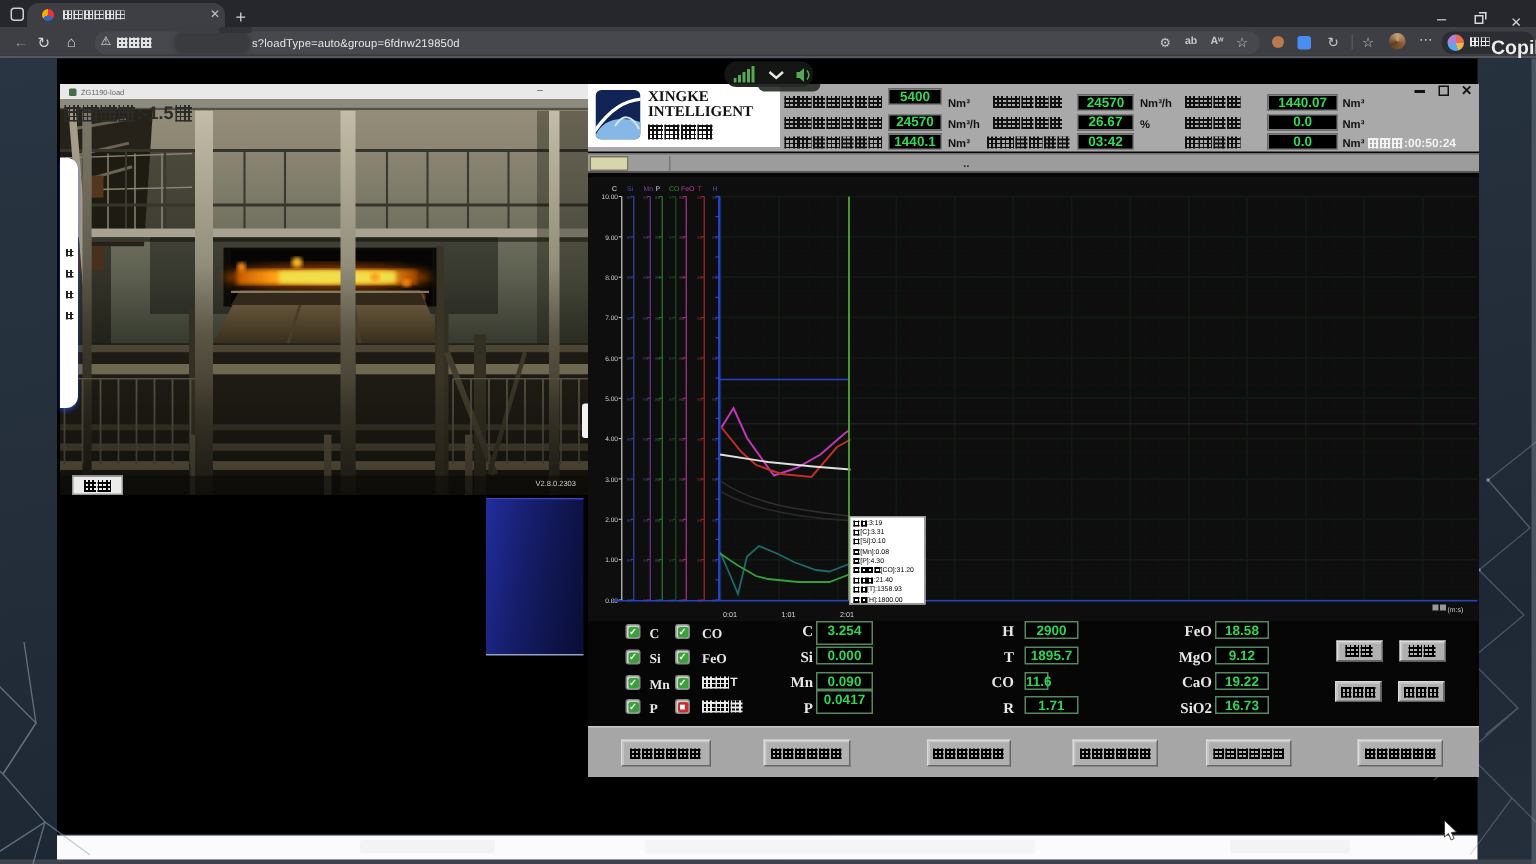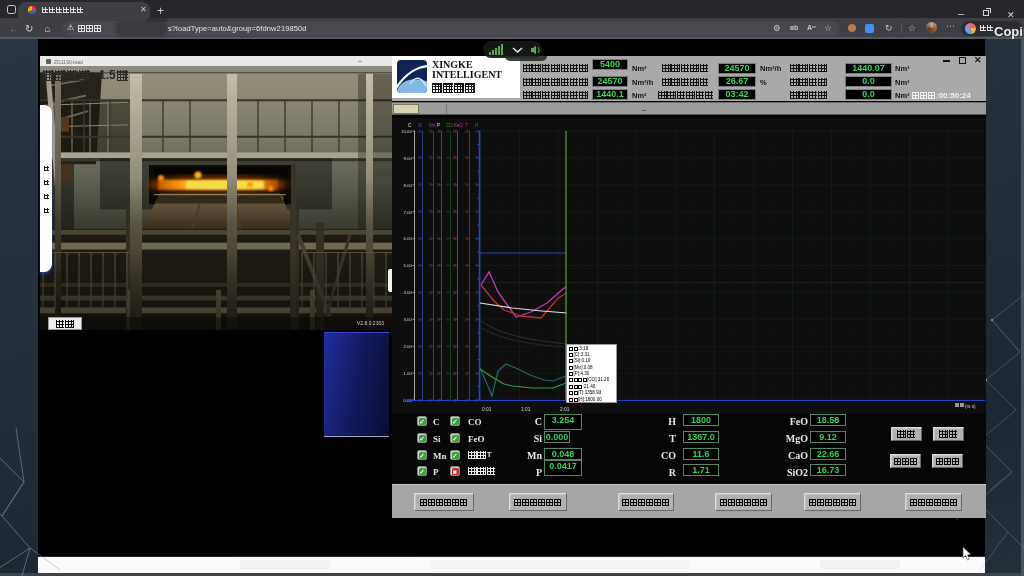--- a/index.html
+++ b/index.html
@@ -387,38 +387,38 @@
     <div class="lblw" style="left:41px;top:411px">P</div>
     <div class="lblw" style="left:76px;top:361px">CO</div>
     <div class="lblw" style="left:76px;top:378px">FeO</div>
     <div class="abs gt" style="left:76px;top:395px;color:#e8e8e8"><span class="zh z8"></span><span class="zh z8"></span><span style="font-size:8px;line-height:8px;font-weight:bold;vertical-align:top">T</span></div>
     <div class="abs gt" style="left:76px;top:411px;color:#e8e8e8"><span class="zh z8"></span><span class="zh z8"></span><span class="zh z8"></span></div>
     <div class="lblw" style="left:135px;top:360px;width:15px;text-align:right;font-size:10px">C</div>
     <div class="lblw" style="left:135px;top:377px;width:15px;text-align:right;font-size:10px">Si</div>
     <div class="lblw" style="left:135px;top:394px;width:15px;text-align:right;font-size:10px">Mn</div>
     <div class="lblw" style="left:135px;top:411px;width:15px;text-align:right;font-size:10px">P</div>
     <div class="vbox2" style="left:152px;top:358px;width:38px;height:16px;line-height:10px">3.254</div>
-    <div class="vbox2" style="left:152px;top:375px;width:26px;height:12px;line-height:10px">0.000</div>
-    <div class="vbox2" style="left:152px;top:392px;width:38px;height:12px;line-height:10px">0.048</div>
+    <div class="vbox2" style="left:152px;top:375px;width:38px;height:12px;line-height:10px">0.000</div>
+    <div class="vbox2" style="left:152px;top:392px;width:38px;height:12px;line-height:10px">0.090</div>
     <div class="vbox2" style="left:152px;top:404px;width:38px;height:16px;line-height:10px">0.0417</div>
     <div class="lblw" style="left:264px;top:360px;width:20px;text-align:right;font-size:10px">H</div>
     <div class="lblw" style="left:264px;top:377px;width:20px;text-align:right;font-size:10px">T</div>
     <div class="lblw" style="left:264px;top:394px;width:20px;text-align:right;font-size:10px">CO</div>
     <div class="lblw" style="left:264px;top:411px;width:20px;text-align:right;font-size:10px">R</div>
-    <div class="vbox2" style="left:291px;top:358px;width:36px;height:12px;line-height:10px">1800</div>
-    <div class="vbox2" style="left:291px;top:375px;width:36px;height:12px;line-height:10px">1367.0</div>
-    <div class="vbox2" style="left:291px;top:392px;width:36px;height:12px;line-height:10px">11.6</div>
+    <div class="vbox2" style="left:291px;top:358px;width:36px;height:12px;line-height:10px">2900</div>
+    <div class="vbox2" style="left:291px;top:375px;width:36px;height:12px;line-height:10px">1895.7</div>
+    <div class="vbox2" style="left:291px;top:392px;width:16px;height:12px;line-height:10px">11.6</div>
     <div class="vbox2" style="left:291px;top:408px;width:36px;height:12px;line-height:10px">1.71</div>
     <div class="lblw" style="left:386px;top:360px;width:30px;text-align:right;font-size:10px">FeO</div>
     <div class="lblw" style="left:386px;top:377px;width:30px;text-align:right;font-size:10px">MgO</div>
     <div class="lblw" style="left:386px;top:394px;width:30px;text-align:right;font-size:10px">CaO</div>
     <div class="lblw" style="left:386px;top:411px;width:30px;text-align:right;font-size:10px">SiO2</div>
     <div class="vbox2" style="left:418px;top:358px;width:36px;height:12px;line-height:10px">18.58</div>
     <div class="vbox2" style="left:418px;top:375px;width:36px;height:12px;line-height:10px">9.12</div>
-    <div class="vbox2" style="left:418px;top:392px;width:36px;height:12px;line-height:10px">22.66</div>
+    <div class="vbox2" style="left:418px;top:392px;width:36px;height:12px;line-height:10px">19.22</div>
     <div class="vbox2" style="left:418px;top:408px;width:36px;height:12px;line-height:10px">16.73</div>
     <div class="btn3d" style="left:499px;top:371px;width:31px;height:14px">
         <span class="zh z8"></span>
         <span class="zh z8"></span>
       </div>
     <div class="btn3d" style="left:541px;top:371px;width:31px;height:14px">
         <span class="zh z8"></span>
         <span class="zh z8"></span>
       </div>
     <div class="btn3d" style="left:498px;top:398px;width:31px;height:14px">

